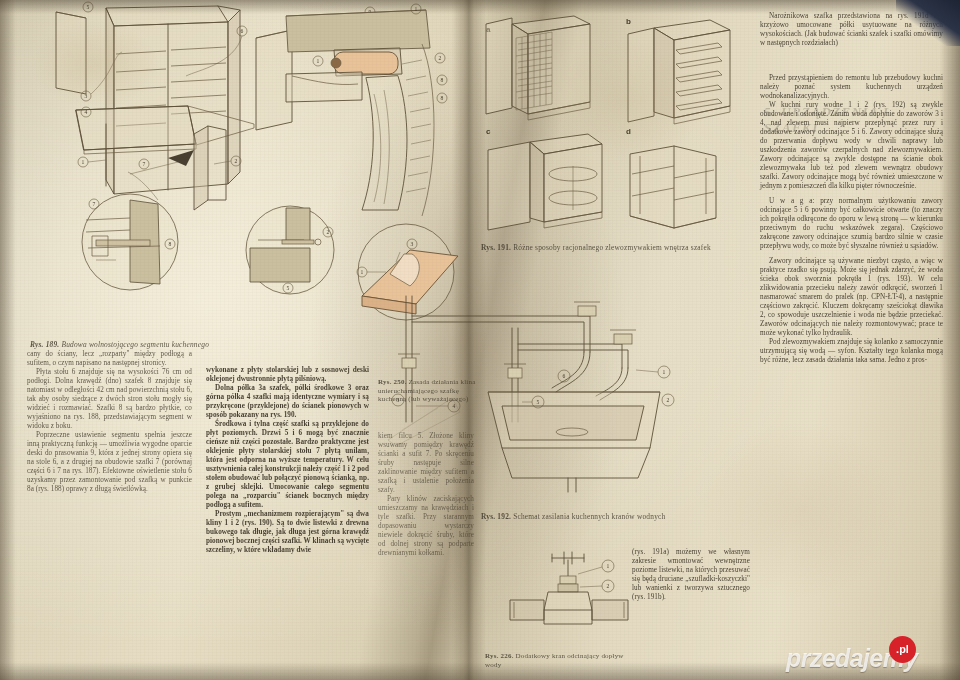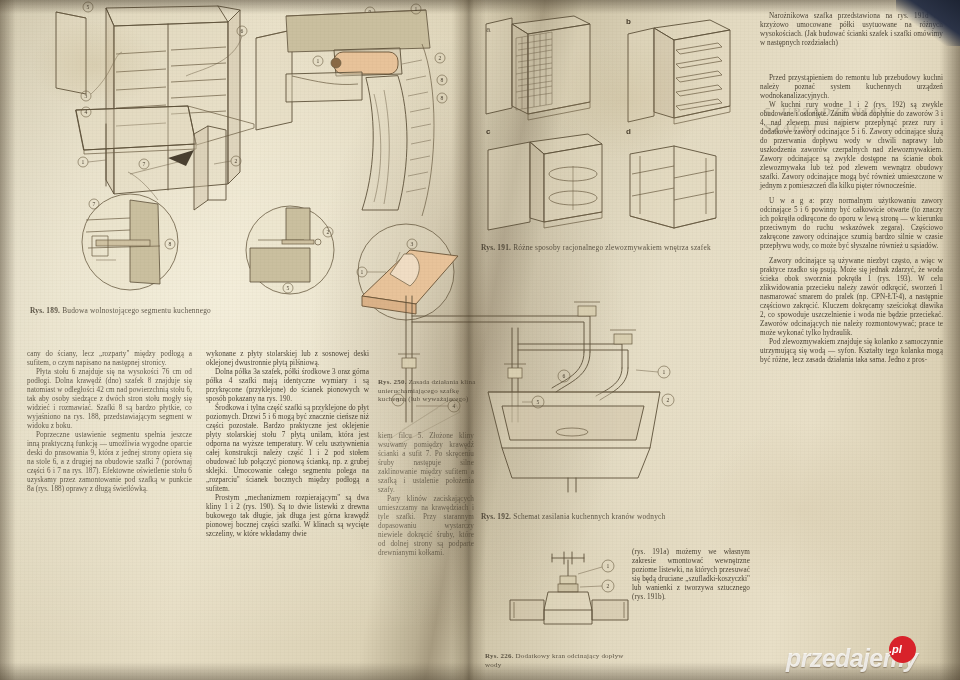--- a/index.html
+++ b/index.html
@@ -56,21 +56,21 @@
   .circ{fill:none;stroke:#6a5c42;stroke-width:.6;}
   .lbl{font-family:"Liberation Sans",sans-serif;font-size:8px;font-weight:bold;fill:#463c2c;}
 
   
   #wm{position:absolute;left:786px;top:638px;width:174px;height:42px;}
   #wm .wtext{position:absolute;left:0;top:6px;font-family:"Liberation Sans",sans-serif;
      font-style:italic;font-weight:bold;font-size:25px;color:rgba(255,255,255,.80);
      letter-spacing:-.6px;text-shadow:0 1px 1px rgba(90,70,50,.45);}
   #wm .wdot{position:absolute;left:103px;top:-2px;width:27px;height:27px;border-radius:50%;
      background:#d8222a;color:#fff;font-family:"Liberation Sans",sans-serif;font-weight:bold;
-     font-size:11px;line-height:27px;font-style:italic;}
+     font-size:11px;text-align:center;line-height:27px;}
 </style>
 </head>
 <body>
 
 <div id="page">
 
   <svg style="position:absolute;left:18px;top:4px;" width="440" height="320" viewBox="0 0 440 320">
 
     <g>
       <path class="face" d="M38 8 L68 14 L68 90 L38 84 Z"></path>
@@ -378,21 +378,21 @@
         <text class="num" x="112" y="40">2</text>
       <path class="lnthin" d="M106 38 L84 39"></path>
     </g>
   </svg>
 
   <svg style="position:absolute;left:382px;top:390px;opacity:.30;" width="90" height="60" viewBox="0 0 90 60">
     <path class="ln2" d="M6 50 L70 8 L78 22 L14 56 Z"></path>
     <path class="lnthin" d="M20 40 L56 18"></path>
   </svg>
 
-  <div class="cap blur2" style="left:30px;top:306px;width:290px;">
+  <div class="cap blur2" style="left:30px;top:340px;width:290px;font-style:italic;">
     <b>Rys. 189.</b>
     <span>Budowa wolnostojącego segmentu kuchennego</span>
   </div>
 
   <div class="cap blur2" style="left:481px;top:243px;width:268px;line-height:9px;">
     <b>Rys. 191.</b>
     <span>Różne sposoby racjonalnego zlewozmywakiem wnętrza szafek</span>
   </div>
 
   <div class="cap blur2" style="left:481px;top:512px;width:268px;">
@@ -409,21 +409,21 @@
     <b>Rys. 226.</b>
     <span>Dodatkowy kran odcinający dopływ wody</span>
   </div>
 
   <div class="col blur2" style="left:27px;top:350px;width:165px;">
     <p class="noind">cany do ściany, lecz „rozparty" między podłogą a sufitem, o czym napisano na następnej stronicy.</p>
     <p>Płyta stołu 6 znajduje się na wysokości 76 cm od podłogi. Dolna krawędź (dno) szafek 8 znajduje się natomiast w odległości 42 cm nad powierzchnią stołu 6, tak aby osoby siedzące z dwóch stron stołu mogły się widzieć i rozmawiać. Szafki 8 są bardzo płytkie, co wyjaśniono na rys. 188, przedstawiającym segment w widoku z boku.</p>
     <p>Poprzeczne ustawienie segmentu spełnia jeszcze inną praktyczną funkcję — umożliwia wygodne oparcie deski do prasowania 9, która z jednej strony opiera się na stole 6, a z drugiej na obudowie szafki 7 (porównaj części 6 i 7 na rys. 187). Efektowne oświetlenie stołu 6 uzyskamy przez zamontowanie pod szafką w punkcie 8a (rys. 188) oprawy z długą świetlówką.</p>
   </div>
 
-  <div class="col blur1" style="left:206px;top:350px;width:163px;">
+  <div class="col blur1" style="left:206px;top:366px;width:163px;font-weight:bold;">
     <p class="noind">wykonane z płyty stolarskiej lub z sosnowej deski oklejonej dwustronnie płytą pilśniową.</p>
     <p>Dolna półka 3a szafek, półki środkowe 3 oraz górna półka 4 szafki mają identyczne wymiary i są przykręcone (przyklejone) do ścianek pionowych w sposób pokazany na rys. 190.</p>
     <p>Środkowa i tylna część szafki są przyklejone do płyt poziomych. Drzwi 5 i 6 mogą być znacznie cieńsze niż części pozostałe. Bardzo praktyczne jest oklejenie płyty stolarskiej stołu 7 płytą unilam, która jest odporna na wyższe temperatury. W celu usztywnienia całej konstrukcji należy część 1 i 2 pod stołem obudować lub połączyć pionową ścianką, np. z grubej sklejki. Umocowanie całego segmentu polega na „rozparciu" ścianek bocznych między podłogą a sufitem.</p>
     <p>Prostym „mechanizmem rozpierającym" są dwa kliny 1 i 2 (rys. 190). Są to dwie listewki z drewna bukowego tak długie, jak długa jest górna krawędź pionowej bocznej części szafki. W klinach są wycięte szczeliny, w które wkładamy dwie</p>
   </div>
 
   <div class="col blur3" style="left:378px;top:432px;width:96px;">
     <p class="noind">kiem filcu 5. Złożone kliny wsuwamy pomiędzy krawędź ścianki a sufit 7. Po skręceniu śruby następuje silne zaklinowanie między sufitem a szafką i ustalenie położenia szafy.</p>
     <p>Pary klinów zaciskających umieszczamy na krawędziach i tyle szafki. Przy starannym dopasowaniu wystarczy niewiele dokręcić śruby, które od dolnej strony są podparte drewnianymi kołkami.</p>
   </div>

